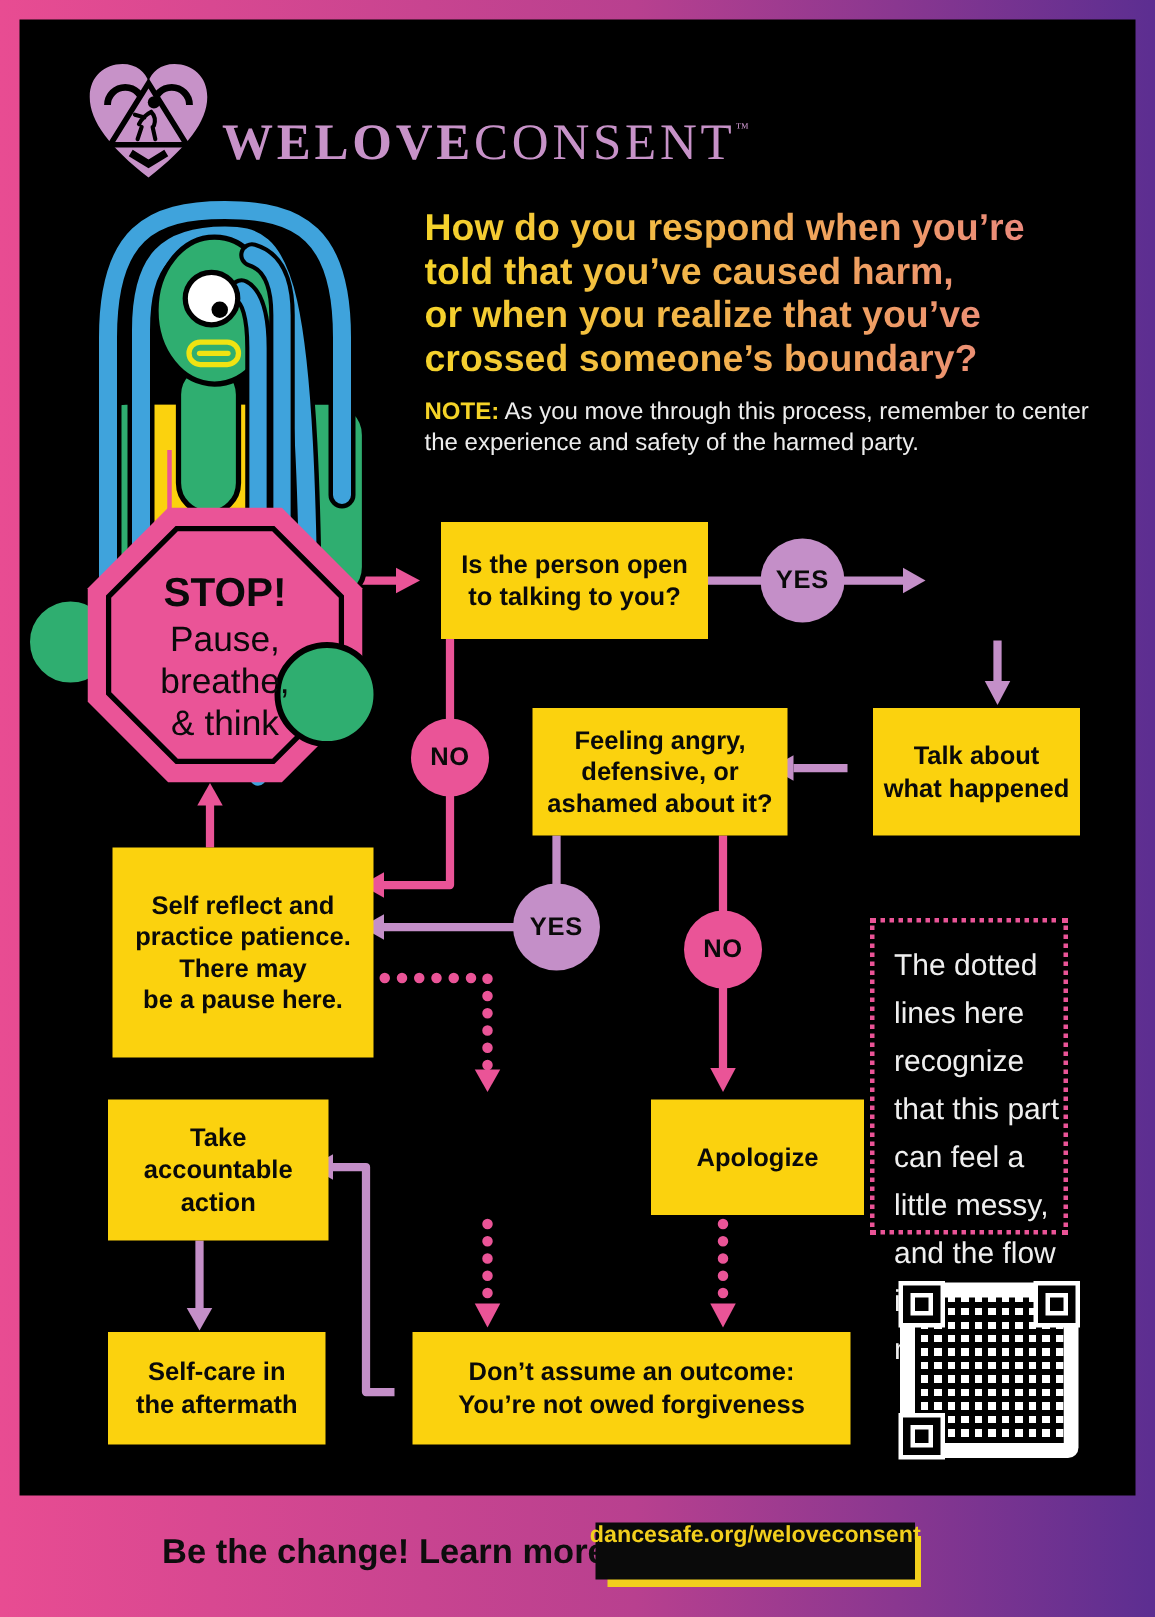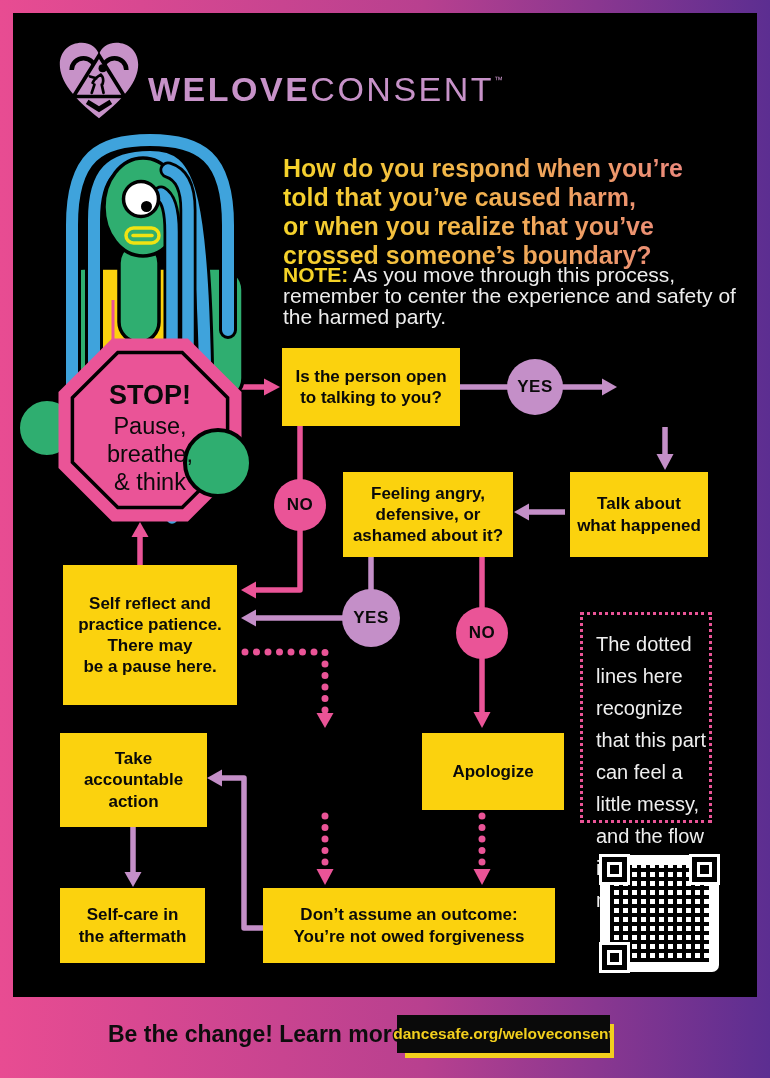--- a/index.html
+++ b/index.html
@@ -12,50 +12,50 @@
   }
   .content{
     position:absolute;left:13px;top:13px;width:744px;height:984px;
     background:#000;
   }
   .abs{position:absolute;}
 
   
   .brand{
     position:absolute;left:148px;top:62px;
-    color:#C792C8;font-size:34px;letter-spacing:2.5px;line-height:36px;
-    white-space:nowrap;z-index:2;
+    color:#C792C8;font-size:34px;letter-spacing:2.5px;line-height:46px;
+    white-space:nowrap;z-index:2;font-family:Liberation Serif, serif;
   }
   .brand .w-we{font-weight:600;}
   .brand .w-love{font-weight:800;}
   .brand .w-consent{font-weight:300;}
   .brand .tm{font-size:9px;letter-spacing:0;vertical-align:18px;}
 
   
   .title{
     position:absolute;left:283px;top:138px;width:466px;
     font-size:25px;font-weight:800;line-height:29px;
     white-space:pre-line;z-index:2;
     background:linear-gradient(90deg,#F5D32A 0%,#F2B54A 38%,#EE9A67 68%,#E87C8D 100%);
     -webkit-background-clip:text;background-clip:text;
     color:transparent;
-    margin-top:16px;
   }
   .note{
     position:absolute;left:283px;top:264px;width:462px;
-    font-size:21px;line-height:21px;color:#EDEDED;z-index:2;
+    font-size:16px;line-height:21px;color:#EDEDED;z-index:2;
   }
   .note .note-label{color:#F5D327;font-weight:700;}
 
   
   .fbox{
     position:absolute;background:#FBD20E;color:#0a0a0a;
     display:flex;align-items:center;justify-content:center;text-align:center;
     font-size:17px;font-weight:700;line-height:1.24;white-space:pre-line;
     z-index:2;
+    margin-left:12px;
   }
   .decision{
     position:absolute;border-radius:50%;
     display:flex;align-items:center;justify-content:center;
     color:#0a0a0a;font-size:17px;font-weight:800;letter-spacing:0.5px;
     z-index:3;
   }
   .dec-yes{background:#C48FC8;}
   .dec-no{background:#EA5497;}
 
@@ -90,21 +90,21 @@
   .qr-f-tr{right:2px;top:2px;}
   .qr-f-bl{left:2px;bottom:2px;}
 
   
   .footer-text{
     position:absolute;left:108px;top:1021px;
     font-size:23px;font-weight:800;color:#0d0d0d;z-index:2;white-space:nowrap;
   }
   .footer-link{
     position:absolute;left:397px;top:1015px;width:213px;height:38px;
-    background:#0a0a0a;display:flex;align-items:center;justify-content:center;
+    background:#0a0a0a;display:flex;justify-content:center;
     box-shadow:6px 7px 0 -2px #F2CF1D;z-index:2;
   }
   .footer-link span{
     color:#F2CF1D;font-size:15.5px;font-weight:700;white-space:nowrap;
   }
 
   svg{display:block;}
 </style>
 </head>
 <body>

